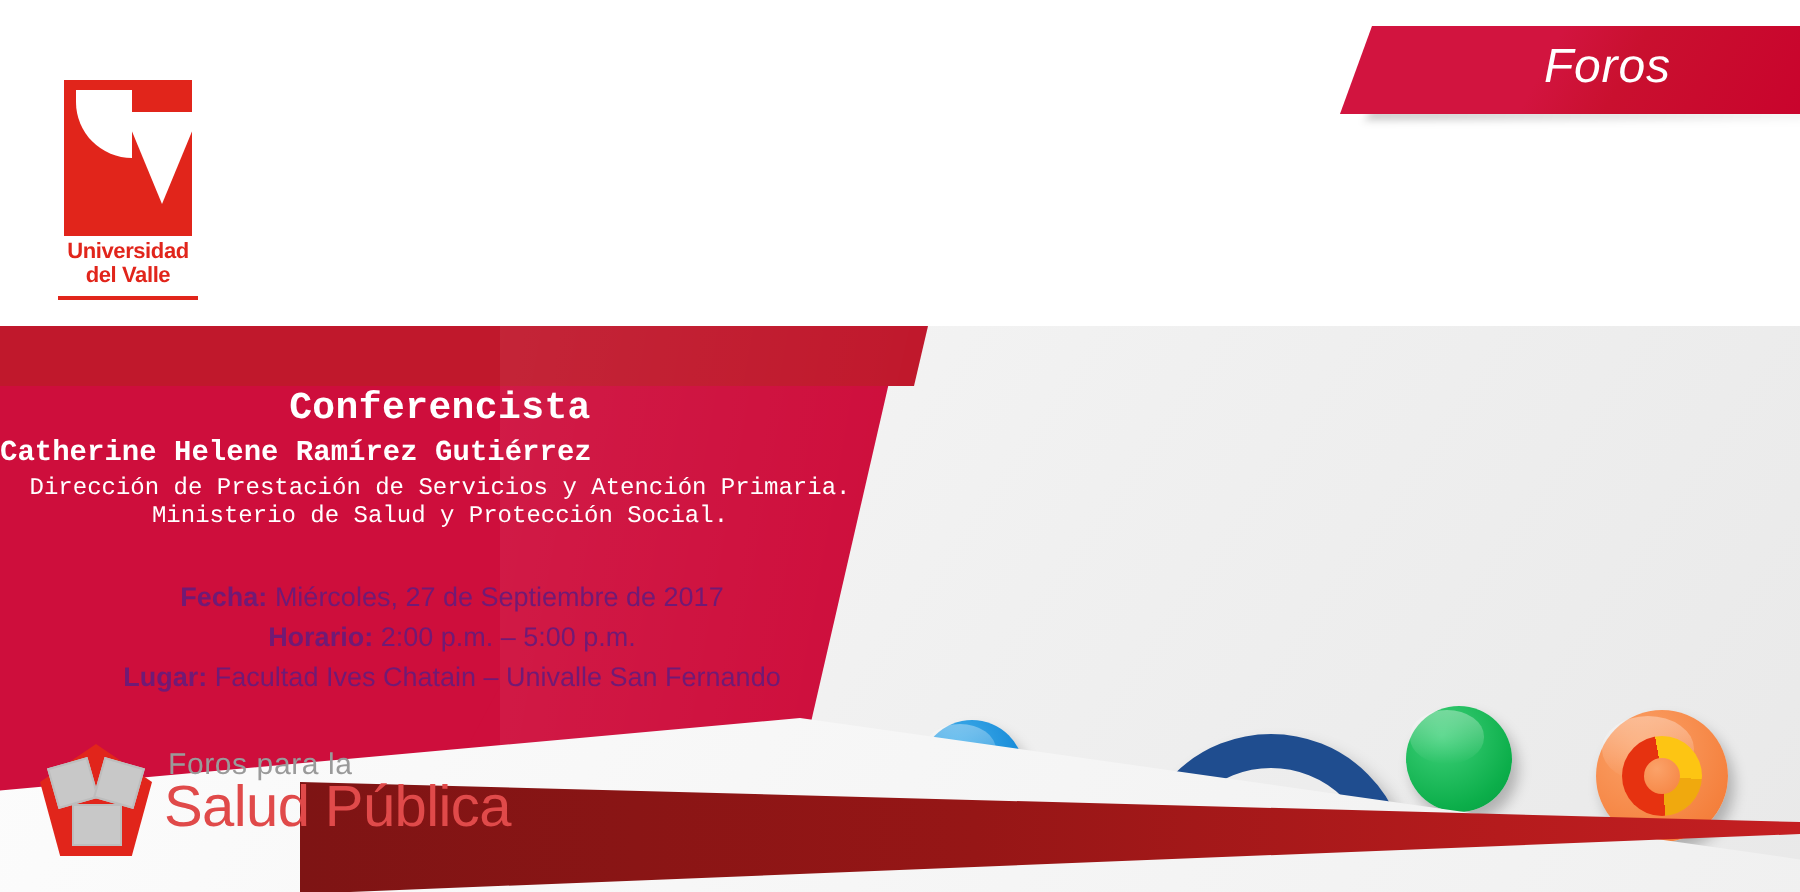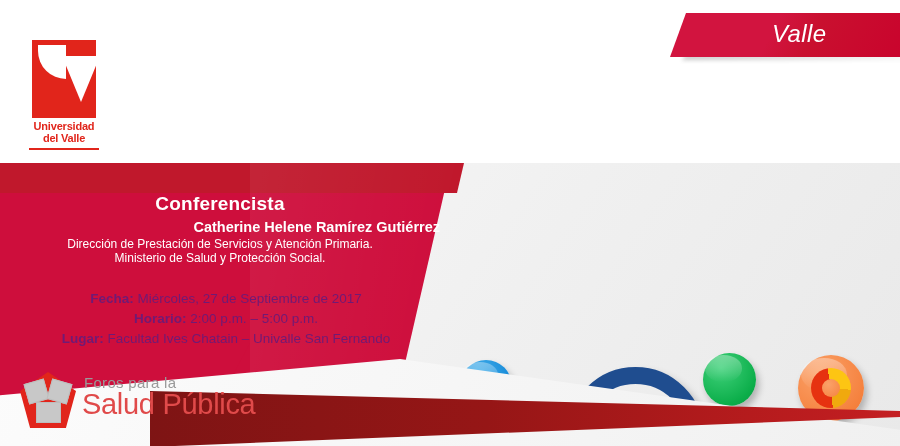--- a/index.html
+++ b/index.html
@@ -129,28 +129,28 @@
   }
   .lightband-front{
     position:absolute;left:-20px;top:196px;width:1000px;height:110px;
     background:linear-gradient(120deg,#fcfcfc,#efefef);
     clip-path:polygon(0 38px, 420px 0px, 1000px 82px, 1000px 110px, 0 110px);
   }
 
   
   .info{
     position:absolute;left:0;top:30px;width:440px;color:#ffffff;
-    font-family:Liberation Sans, sans-serif;
+    font-family:Liberation Mono, monospace;
   }
   .info .h{
     text-align:center;font-weight:bold;font-size:19px;margin:0 0 4px 0;
     letter-spacing:.2px;
   }
   .info .name{
-    text-align:right;font-weight:bold;font-size:14.5px;margin:0 0 2px 0;
+    text-align:left;font-weight:bold;font-size:14.5px;margin:0 0 2px 0;
   }
   .info .sub{
     text-align:center;font-size:12px;line-height:14px;margin:0;
     color:#ffffff;
   }
   .details{
     position:absolute;left:0;top:126px;width:452px;
     color:#701a75;font-size:13.5px;line-height:20px;
     text-align:center;
   }
@@ -207,21 +207,21 @@
 </style>
 </head>
 <body>
 
 <div class="poster">
 
   <div class="header">
 
     <div class="foro-ribbon-shadow"></div>
     <div class="foro-ribbon"></div>
-    <div class="foro-label">Valle</div>
+    <div class="foro-label">Foros</div>
 
     <div class="uv-logo">
       <div class="uv-box">
         <div class="uv-quarter"></div>
         <div class="uv-tri"></div>
       </div>
       <div class="uv-name">
         <span>Universidad</span><br>
         <span>del Valle</span>
       </div>

